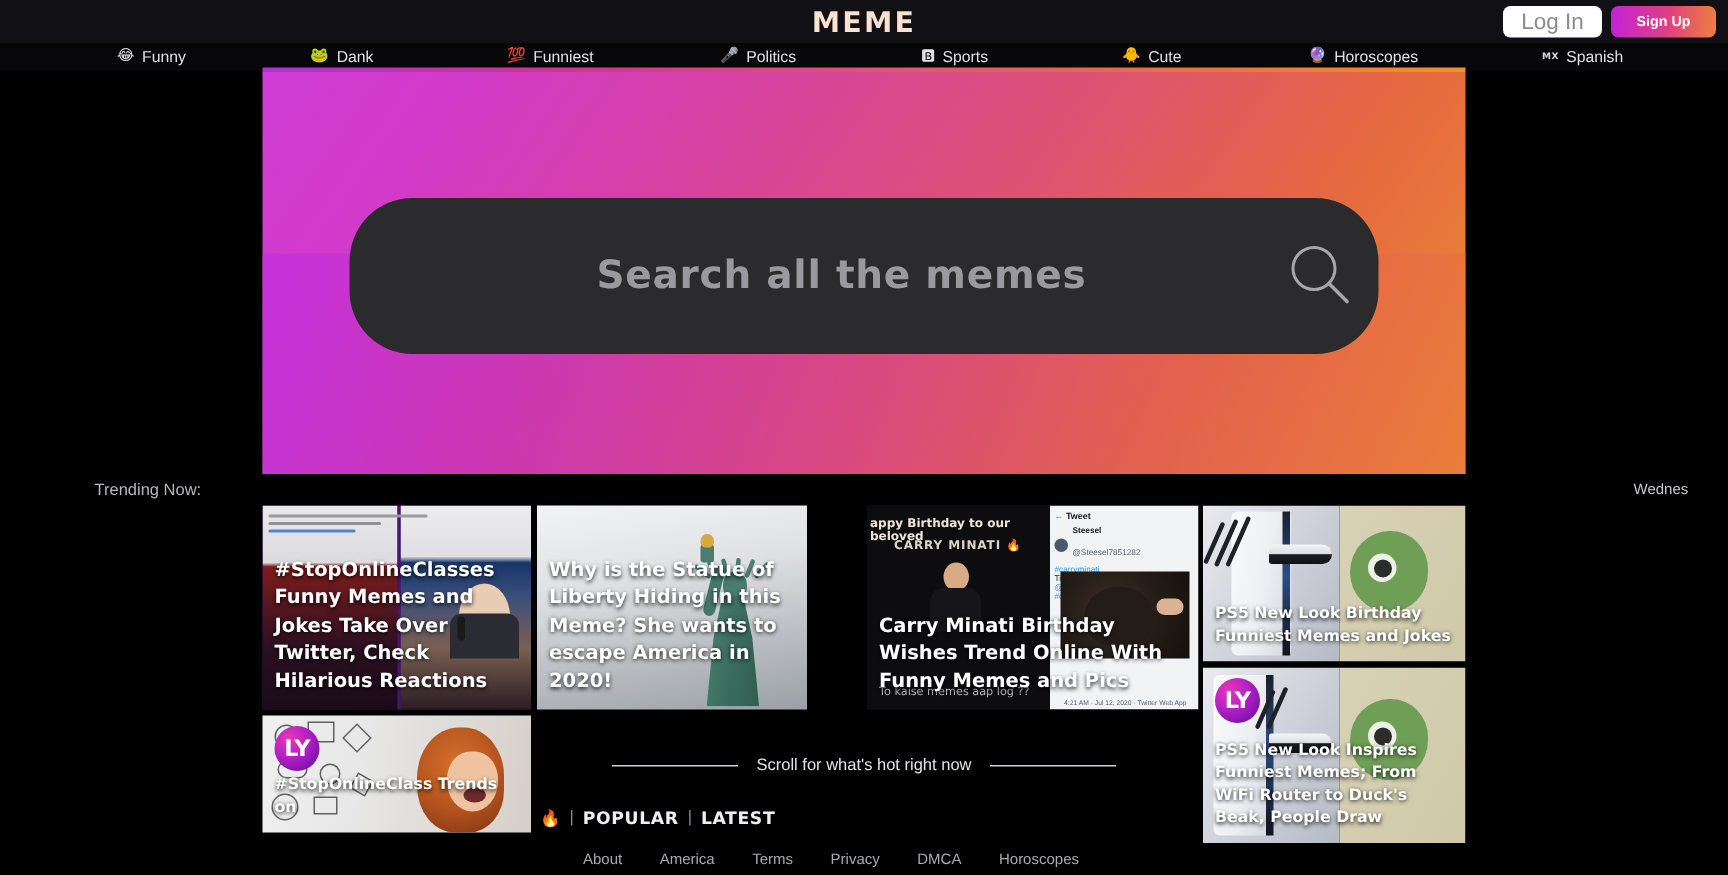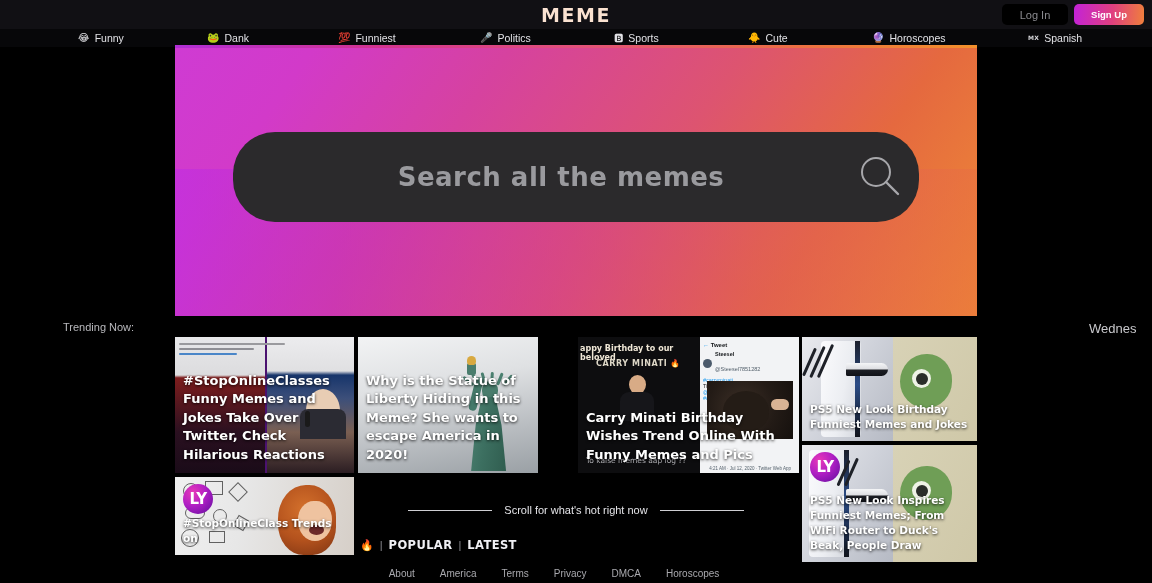--- a/index.html
+++ b/index.html
@@ -21,22 +21,22 @@
     display: flex; align-items: center; justify-content: center;
     font-family: "DejaVu Sans", sans-serif;
     font-weight: 700; font-size: 19px; letter-spacing: 1.5px;
     background: linear-gradient(92deg, #f0b8d0 0%, #fbe3d3 45%, #f6d9bd 100%);
     -webkit-background-clip: text; background-clip: text;
     -webkit-text-fill-color: transparent; color: transparent;
   }
   .auth { position: absolute; right: 8px; top: 4px; display: flex; gap: 6px; }
   .btn-login {
     width: 66px; height: 21px; border-radius: 5px;
-    background: #000000; color: #8b8b90;
-    font-size: 11px; display: flex; align-items: center; justify-content: center;
+    background: #ffffff; color: #8b8b90;
+    font-size: 15px; display: flex; align-items: center; justify-content: center;
     cursor: pointer;
   }
   .btn-signup {
     width: 70px; height: 21px; border-radius: 5px;
     background: linear-gradient(95deg, #c322d8 0%, #e0407f 55%, #ef7f3c 100%);
     color: #fff; font-size: 9.5px; font-weight: 600;
     display: flex; align-items: center; justify-content: center; cursor: pointer;
   }
 
   
@@ -66,39 +66,39 @@
     position: absolute; left: 175px; top: 48px; width: 802px; height: 268px;
     background: linear-gradient(125deg,
        #cf3bd3 0%, #d23ac9 14%, #d6429f 34%, #dd5470 58%, #e5693f 78%, #ee8b36 100%);
   }
   .hero::after {
     content: ""; position: absolute; left: 0; bottom: 0; width: 100%; height: 55%;
     background: linear-gradient(100deg, #bd2ce6 0%, #c42fc0 22%, #d43f8e 48%, #df5a5c 72%, #e9713f 100%);
     opacity: .55;
   }
   .searchbar {
-    position: absolute; left: 58px; top: 84px; width: 686px; height: 90px;
+    position: absolute; left: 58px; top: 84px; width: 686px; height: 104px;
     background: #2b2a2c; border-radius: 42px; z-index: 3;
     display: flex; align-items: center; cursor: text;
   }
   .search-text {
     flex: 1; text-align: center; padding-left: 48px;
     color: #9a9a9e; font-size: 26px; font-weight: 700;
     font-family: "DejaVu Sans", sans-serif; letter-spacing: .5px;
   }
   .search-icon { width: 78px; display: flex; align-items: center; justify-content: center; }
 
   
   .trending-label {
     position: absolute; left: 27px; top: 321px;
     color: #b9b9bd; font-size: 11px; margin-left: 36px;
   }
   .weekday {
     position: absolute; left: 1089px; top: 321px;
-    color: #c9c9cd; font-size: 13px; white-space: nowrap; overflow: hidden; text-align: center;
+    color: #c9c9cd; font-size: 10px; white-space: nowrap; overflow: hidden; text-align: center;
   }
 
   
   .grid { position: absolute; left: 175px; top: 337px; width: 802px; height: 225px; }
   .card { position: absolute; overflow: hidden; cursor: pointer; }
   .card-title {
     position: absolute; left: 0; bottom: 0; width: 100%;
     padding: 5px 8px 9px 8px; z-index: 4;
     color: #fff; font-size: 13px; line-height: 1.42; font-weight: 600;
     font-family: "DejaVu Sans", sans-serif;

